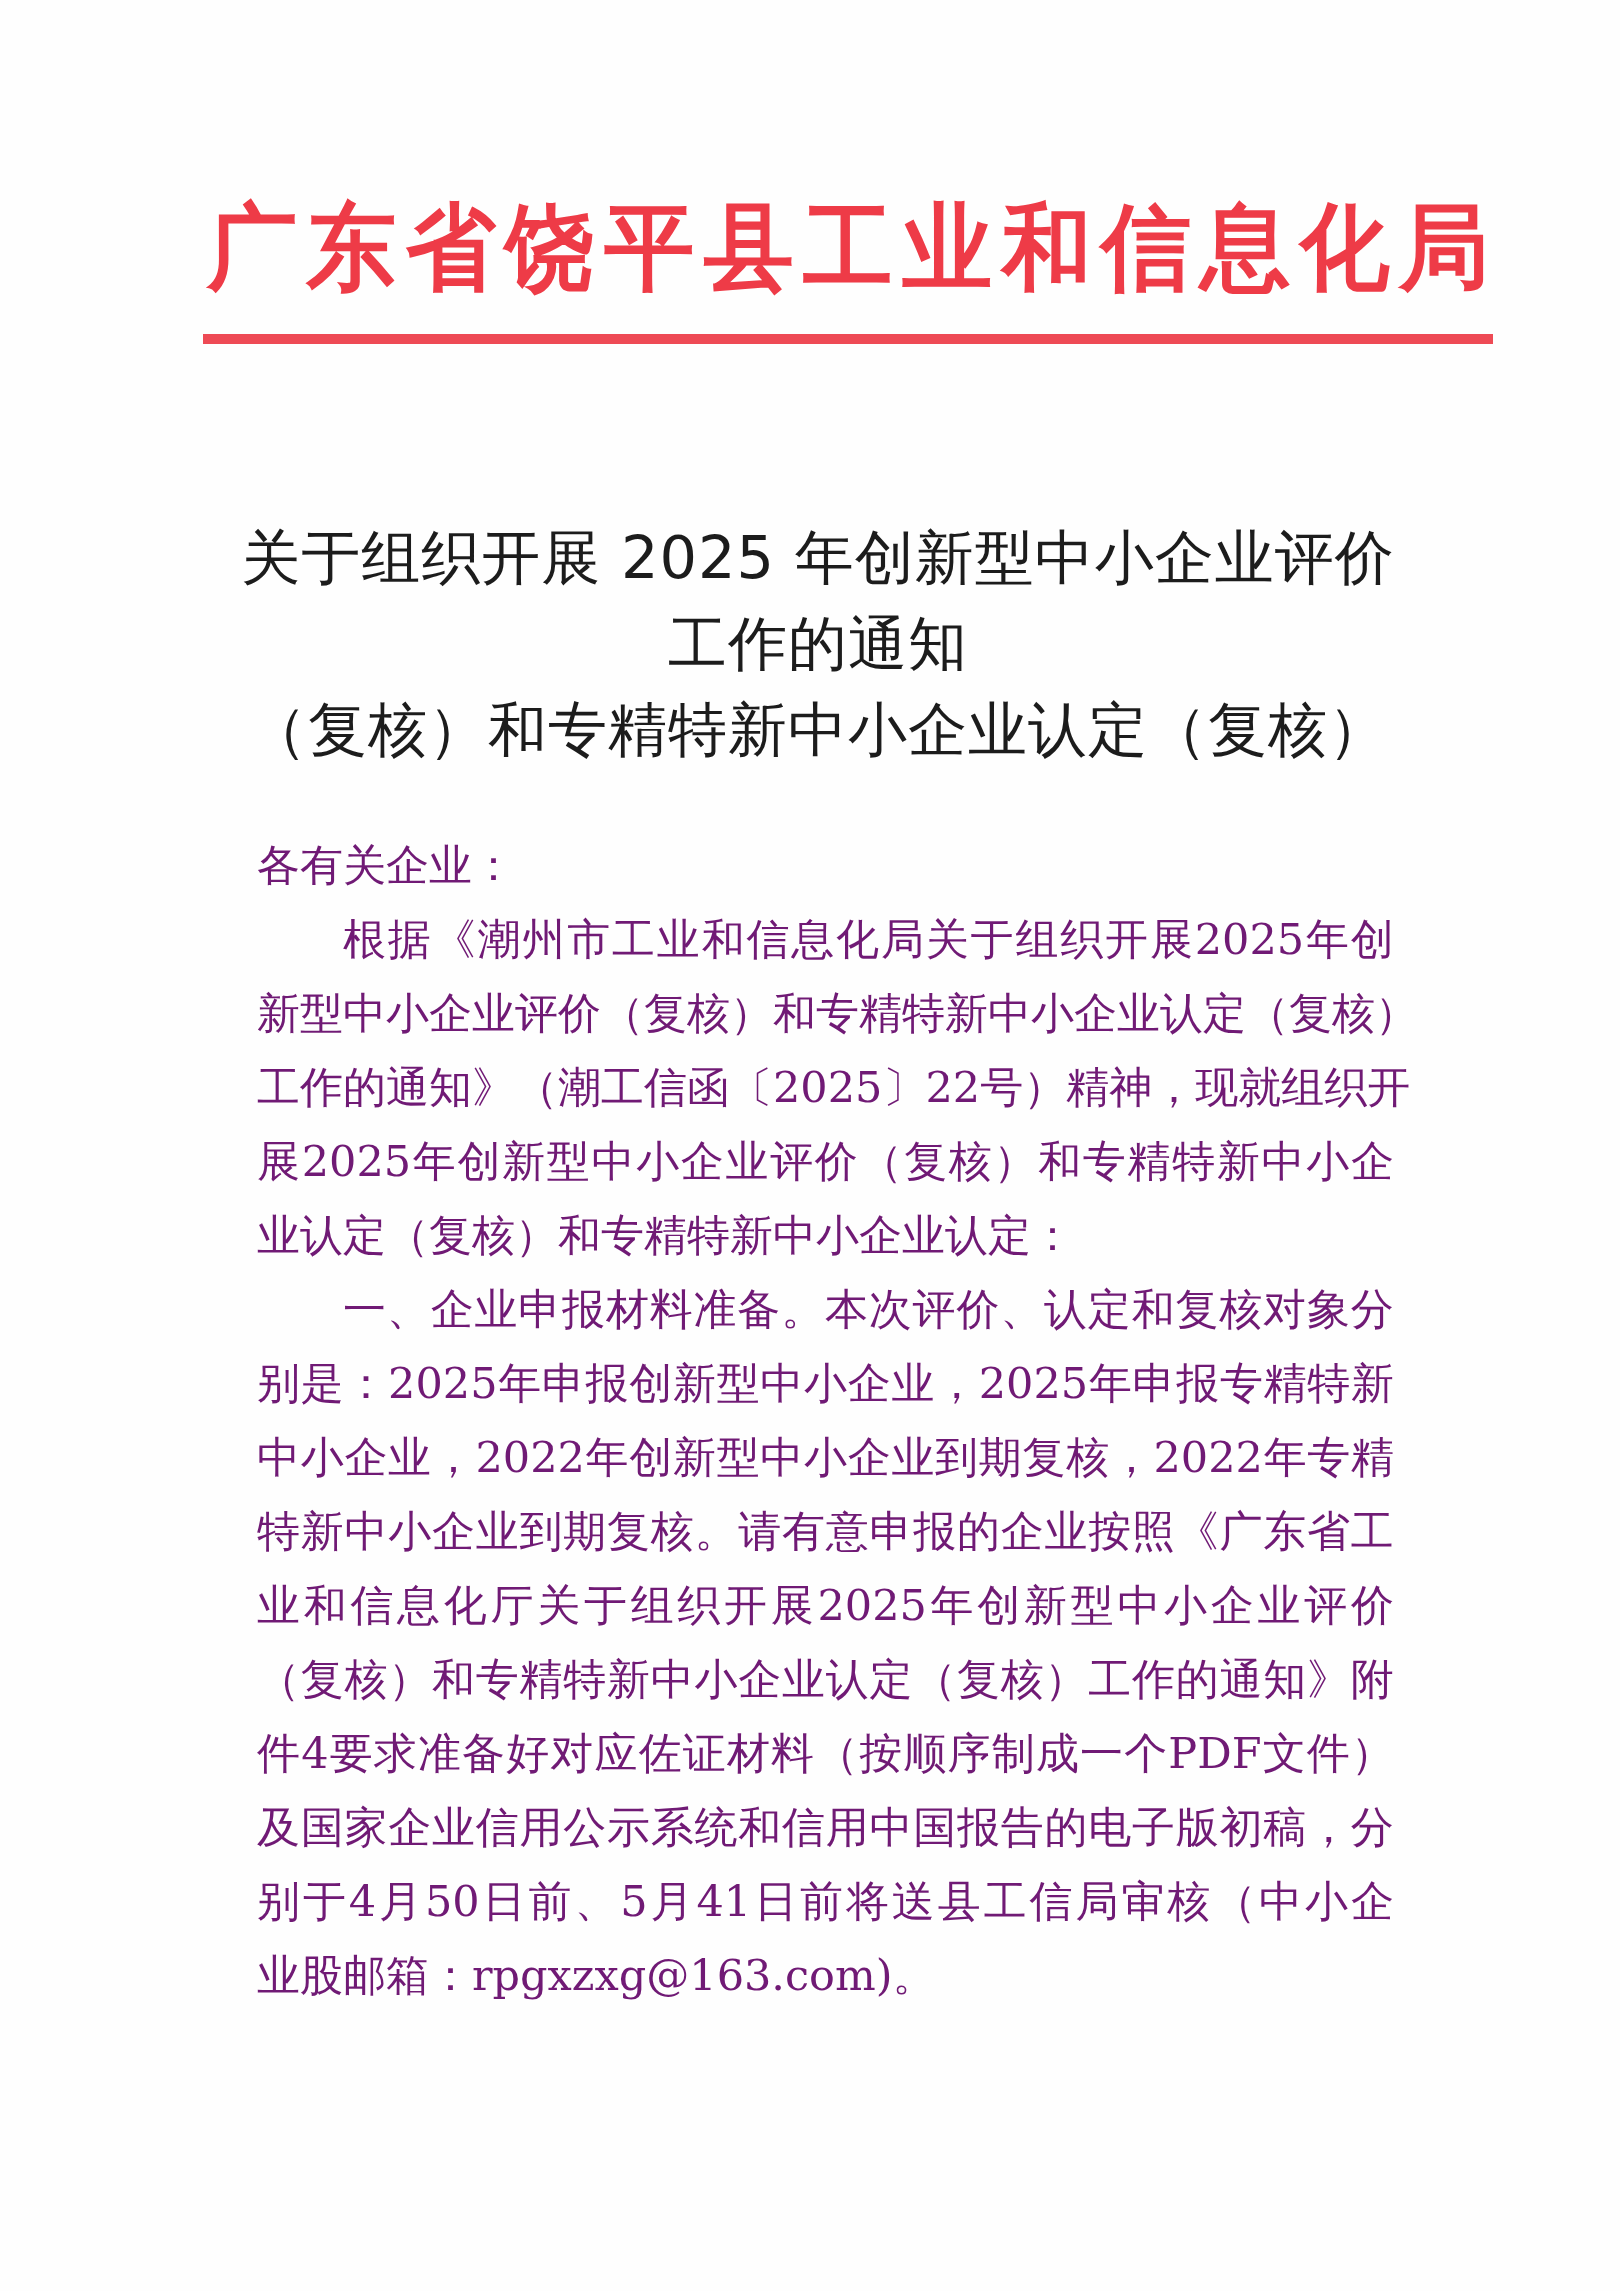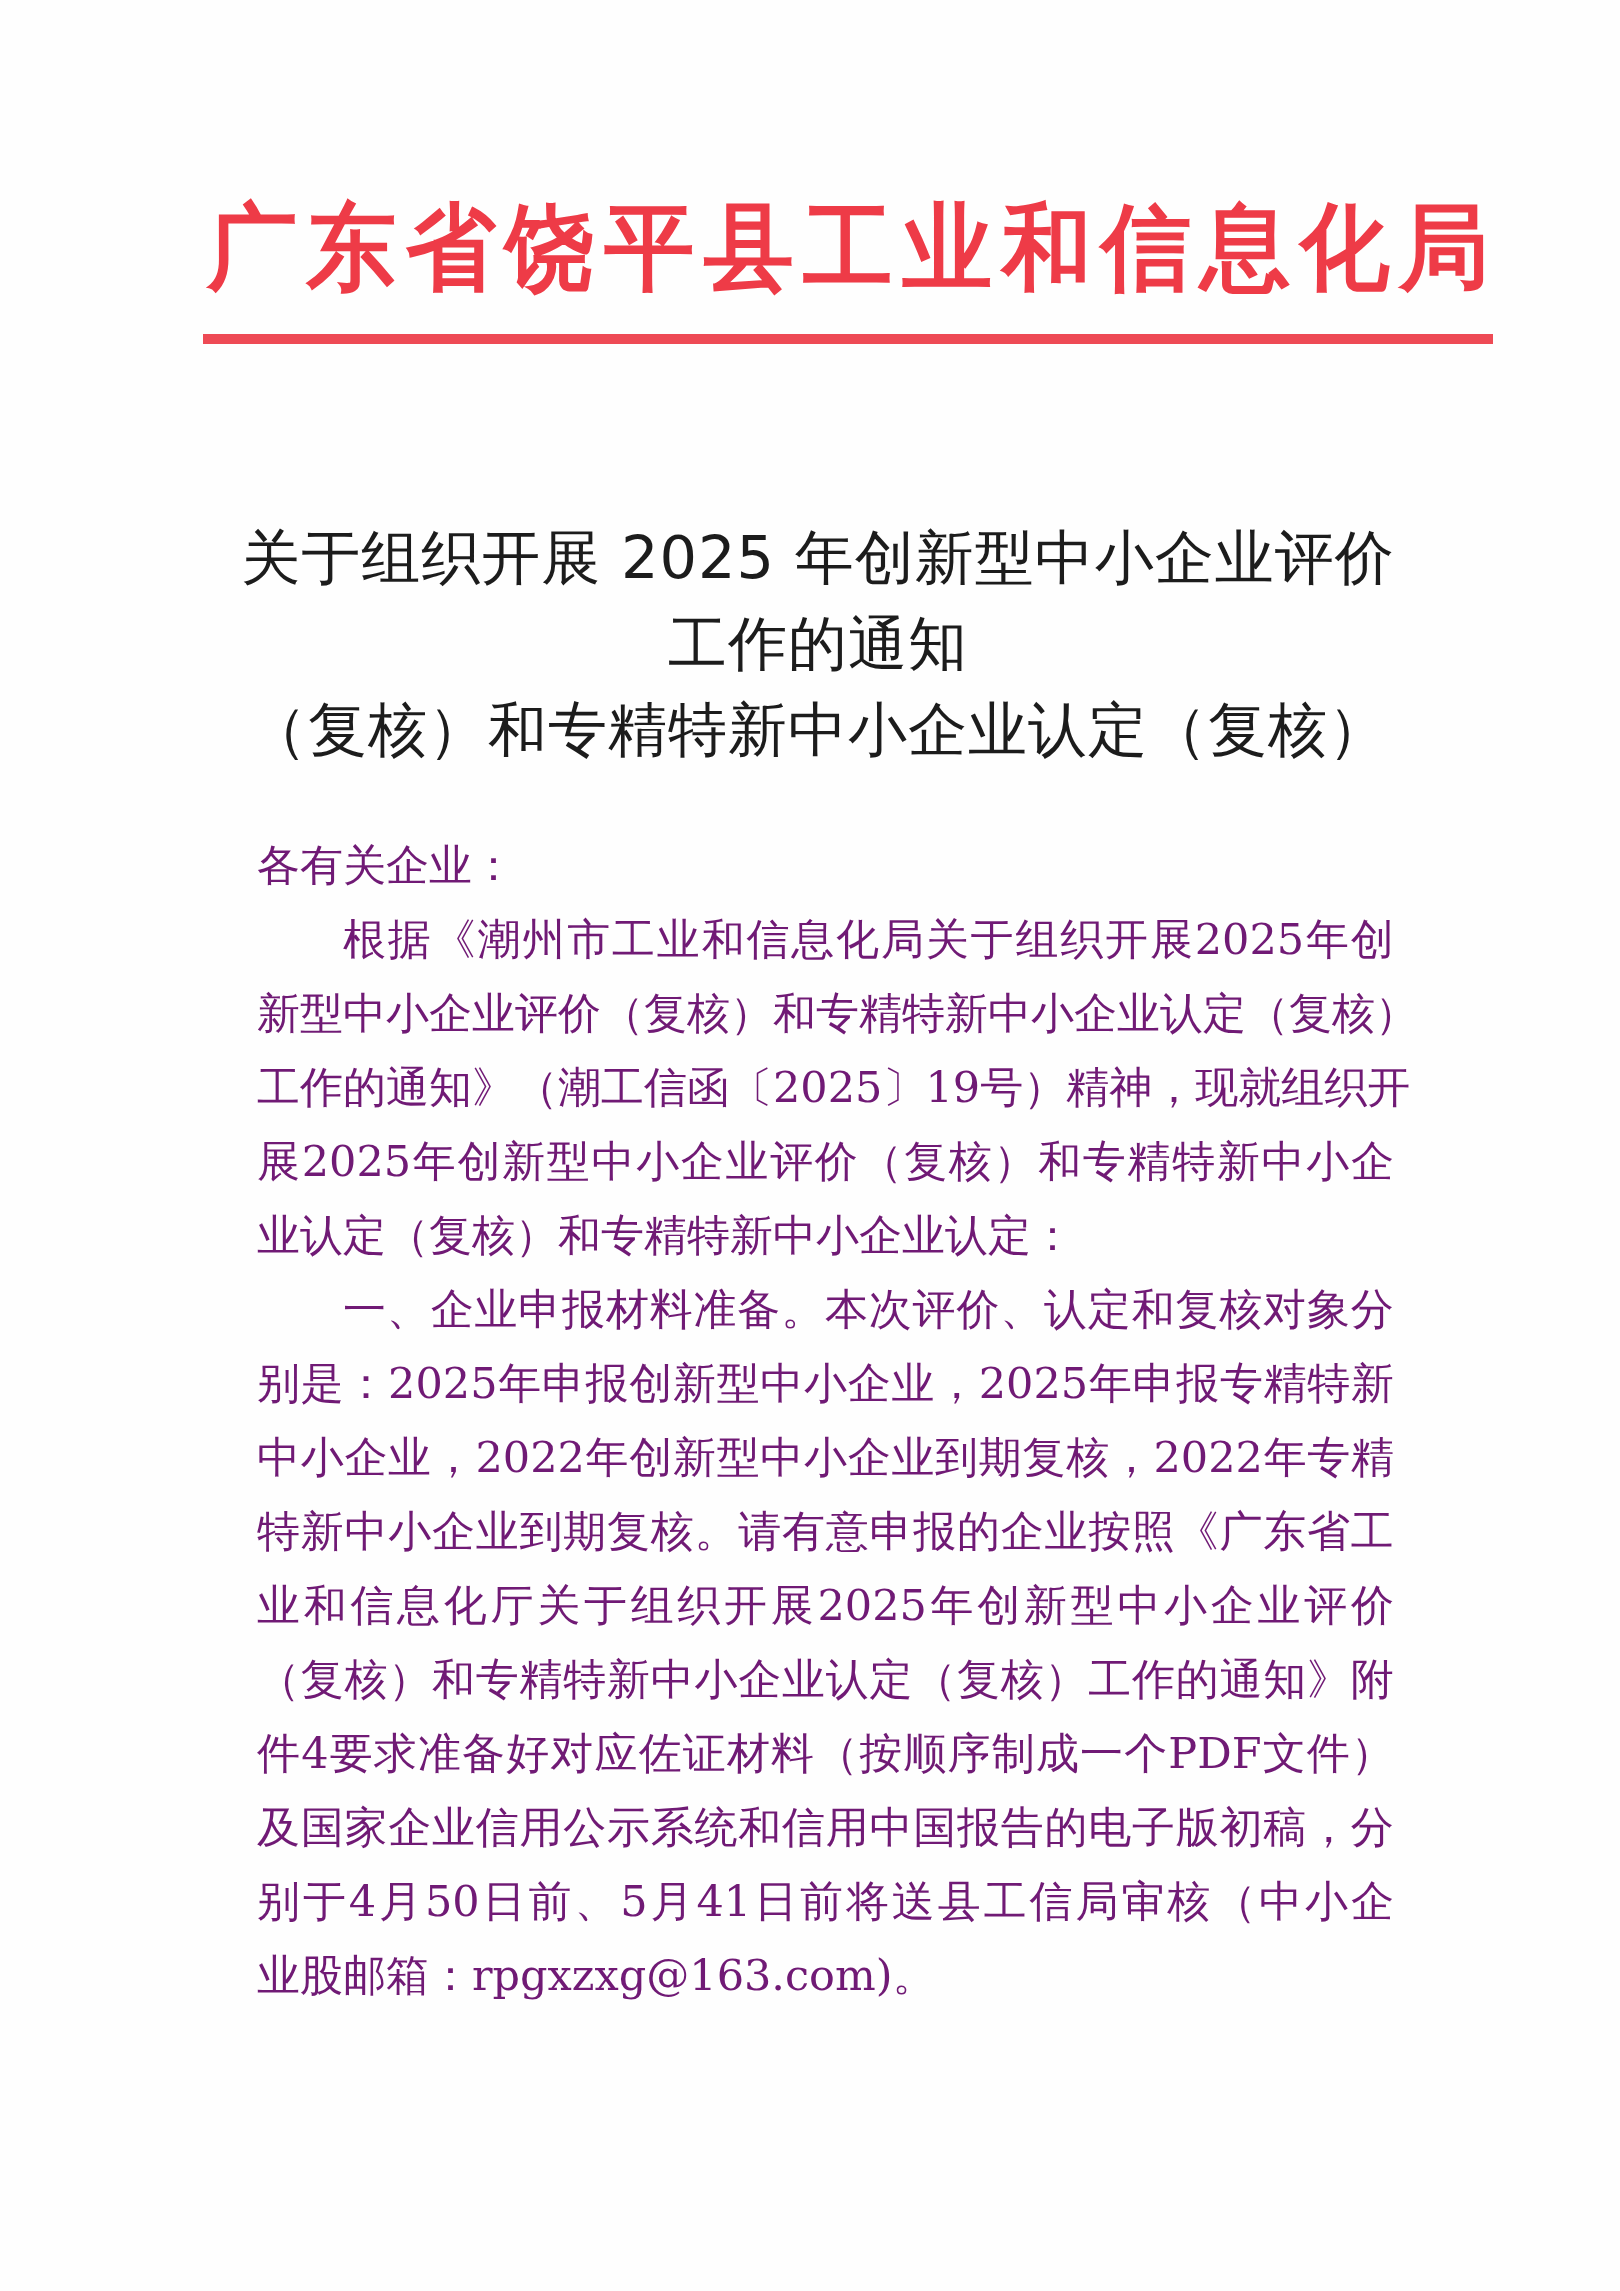--- a/index.html
+++ b/index.html
@@ -185,21 +185,21 @@
         <span>知</span>
         <span>》</span>
         <span>（</span>
         <span>潮</span>
         <span>工</span>
         <span>信</span>
         <span>函</span>
         <span>〔</span>
         <span>2025</span>
         <span>〕</span>
-        <span>19</span>
+        <span>22</span>
         <span>号</span>
         <span>）</span>
         <span>精</span>
         <span>神</span>
         <span>，</span>
         <span>现</span>
         <span>就</span>
         <span>组</span>
         <span>织</span>
         <span>开</span>

